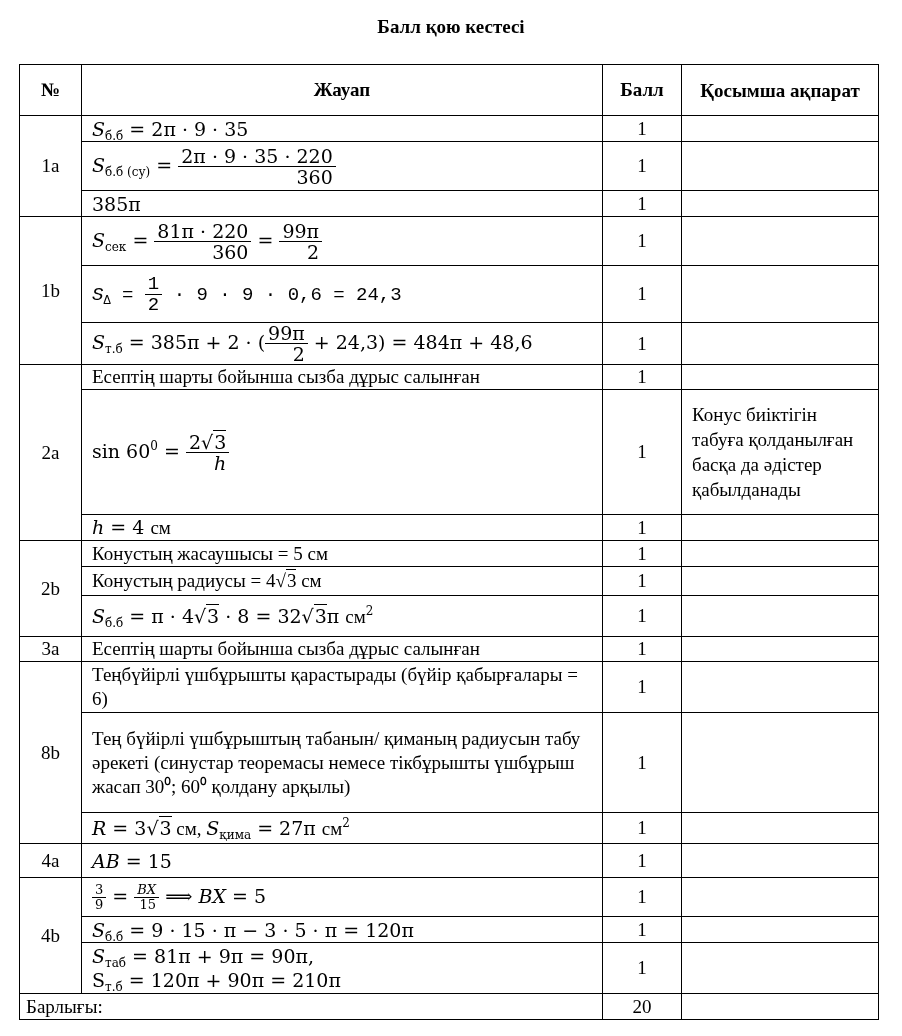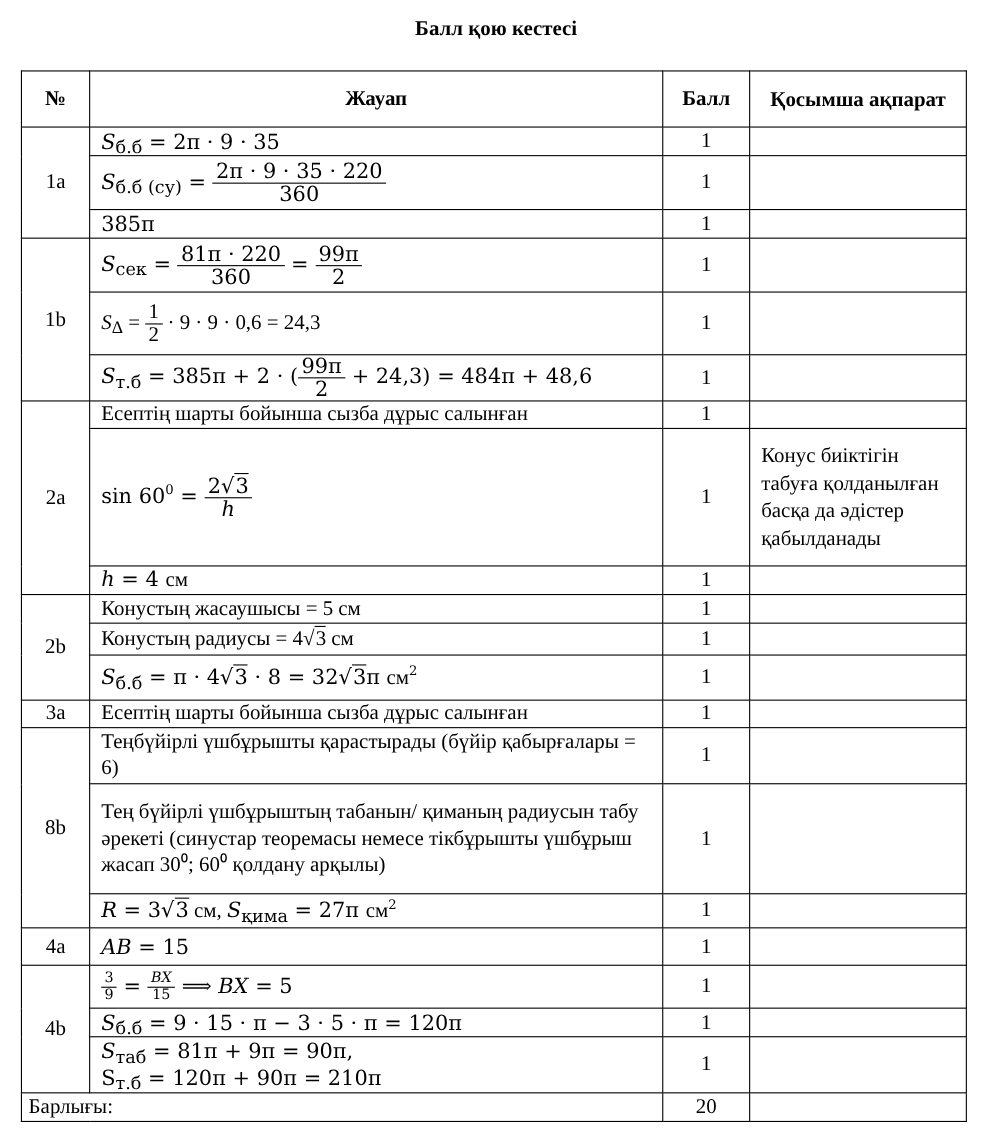--- a/index.html
+++ b/index.html
@@ -21,23 +21,23 @@
     font-size: 19px; line-height: 24px;
   }
   th { font-weight: bold; text-align: center; }
   col.c1 { width: 62px; } col.c2 { width: 521px; } col.c3 { width: 79px; } col.c4 { width: 197px; }
   td.num { text-align: center; }
   td.pts { text-align: center; }
   td.ans { text-align: left; }
   td.note { text-align: left; padding-left: 8px; }
   .m { font-family: "DejaVu Serif", serif; font-size: 18px; }
   .it { font-style: italic; }
-  sub { font-size: 16px; vertical-align: -4px; line-height: 0; }
+  sub { font-size: 12px; vertical-align: -4px; line-height: 0; }
   sup { font-size: 12px; vertical-align: 8px; line-height: 0; }
-  .frac { display: inline-block; vertical-align: middle; text-align: center; line-height: 20px; }
+  .frac { display: inline-block; vertical-align: middle; text-align: right; line-height: 20px; }
   .frac > span { display: block; padding: 0 3px; }
   .frac > span.top { border-bottom: 1.8px solid #000; }
   .frac.small { font-size: 13px; line-height: 14px; }
   .frac.small > span.top { border-bottom-width: 1.2px; }
   .sqrt { border-top: 1.3px solid #000; padding-left: 1px; }
   .total td { font-weight: normal; }
 </style>
 </head>
 <body>
 
@@ -75,21 +75,21 @@
     <td class="note"></td>
   </tr>
 
   <tr style="height:49px">
     <td class="num" rowspan="3">1b</td>
     <td class="ans m"><span class="it">S</span><sub>сек</sub><span> = </span><span class="frac"><span class="top">81π · 220</span><span>360</span></span><span> = </span><span class="frac"><span class="top">99π</span><span>2</span></span></td>
     <td class="pts">1</td>
     <td class="note"></td>
   </tr>
   <tr style="height:57px">
-    <td class="ans" style="font-family:Liberation Serif, serif;font-size:19px;"><span class="it">S</span><sub>Δ</sub><span> = </span><span class="frac"><span class="top">1</span><span>2</span></span> <span>· 9 · 9 · 0,6 = 24,3</span></td>
+    <td class="ans" style="font-family:Liberation Mono, monospace;font-size:19px;"><span class="it">S</span><sub>Δ</sub><span> = </span><span class="frac"><span class="top">1</span><span>2</span></span> <span>· 9 · 9 · 0,6 = 24,3</span></td>
     <td class="pts">1</td>
     <td class="note"></td>
   </tr>
   <tr style="height:41px">
     <td class="ans m"><span class="it">S</span><sub>т.б</sub><span> = </span><span>385π + 2 · (</span><span class="frac"><span class="top">99π</span><span>2</span></span><span> + 24,3) = 484π + 48,6</span></td>
     <td class="pts">1</td>
     <td class="note"></td>
   </tr>
 
   <tr style="height:25px">

